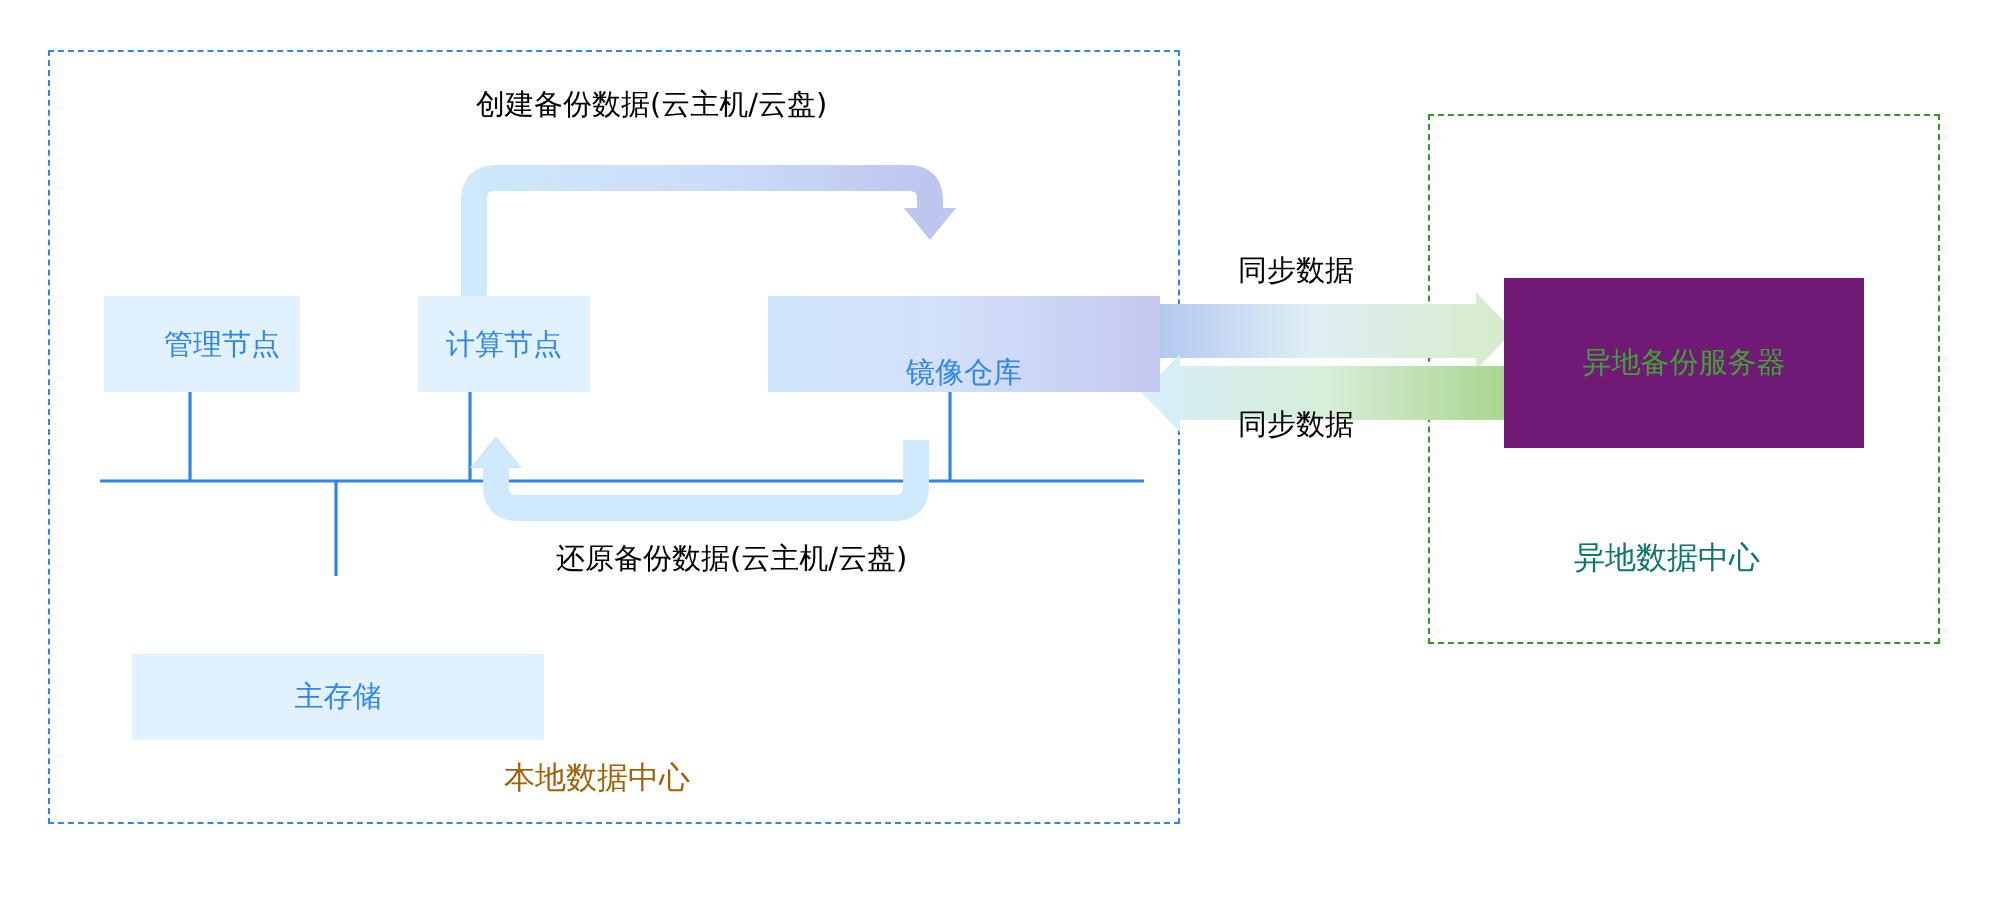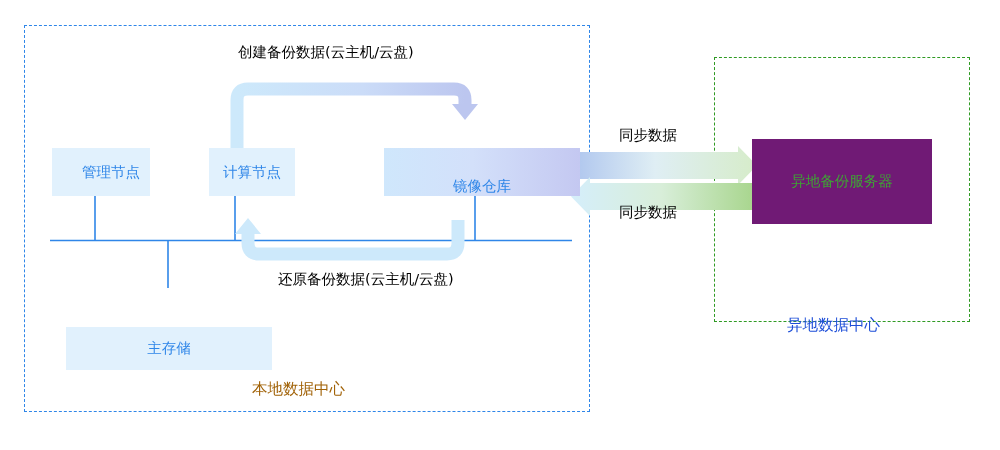--- a/index.html
+++ b/index.html
@@ -22,21 +22,21 @@
     left:714px;top:57px;width:256px;height:265px;
     border:1.5px dashed #2f9a23;
     background:#ffffff;
   }
   .panel-caption{
     position:absolute;
     font-size:15.5px;
     white-space:nowrap;
   }
   #local-caption{left:252px;top:379px;color:#a16207;}
-  #remote-caption{left:787px;top:269px;color:#1d4ed8;margin-top:46px;}
+  #remote-caption{left:787px;top:269px;color:#0f766e;}
 
   
   .node{
     position:absolute;box-sizing:border-box;
     display:flex;align-items:center;justify-content:center;
     font-size:14.5px;
     color:#2f86e8;
     background:#e1f1fd;
     white-space:nowrap;
   }

